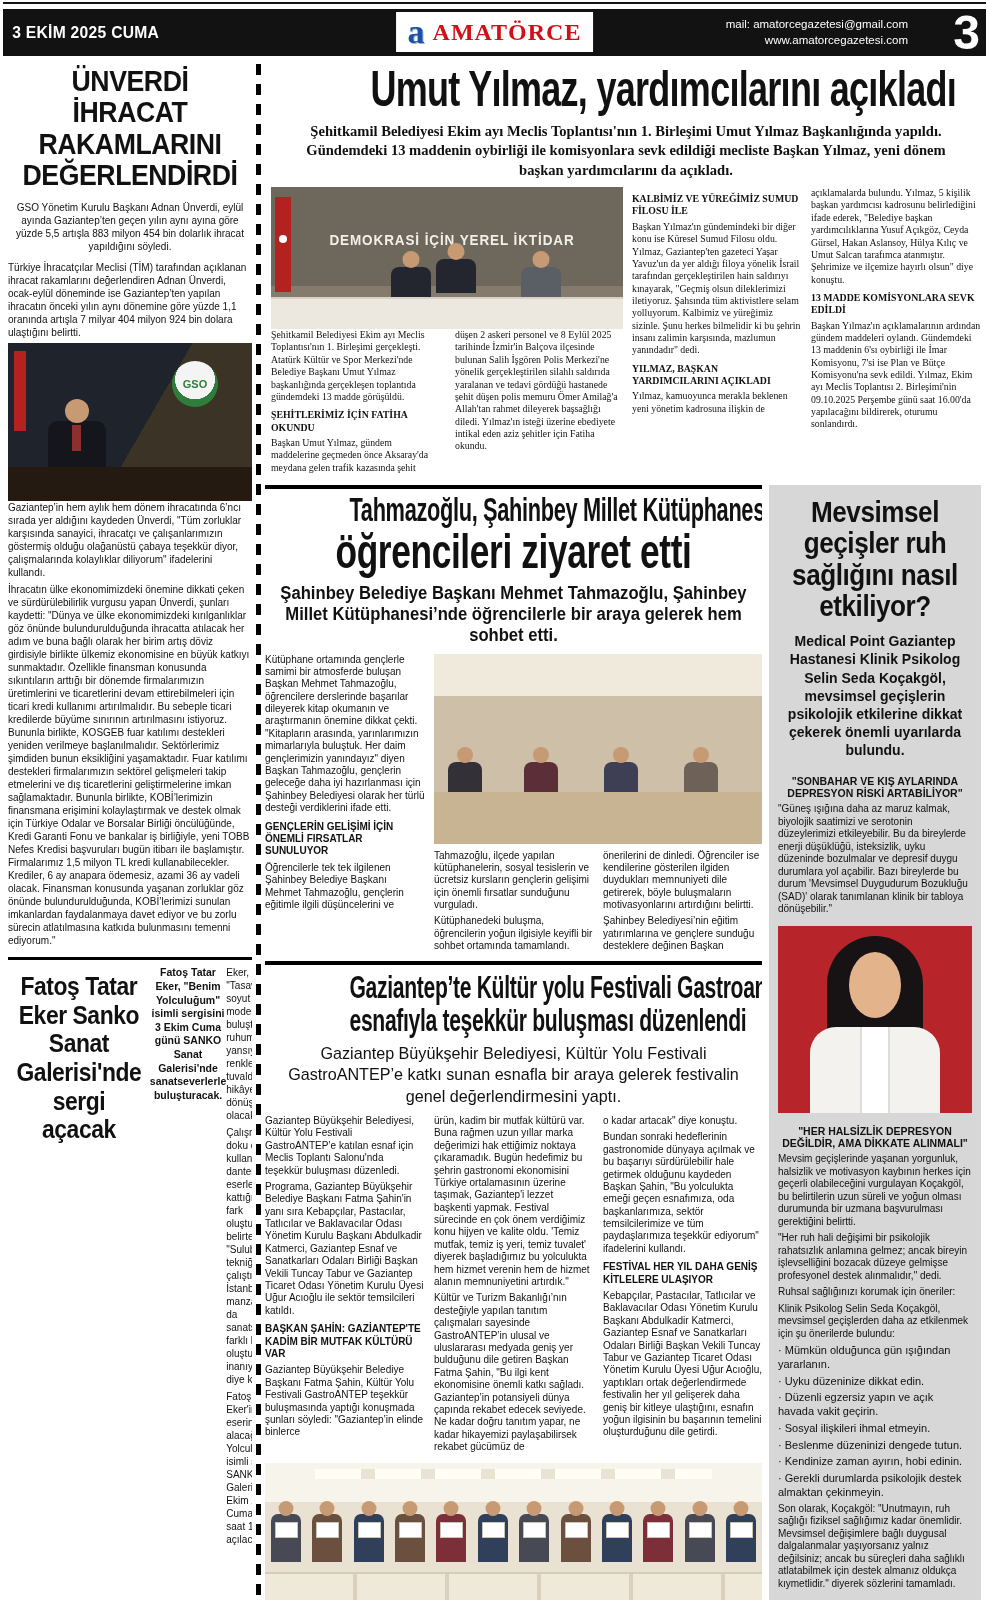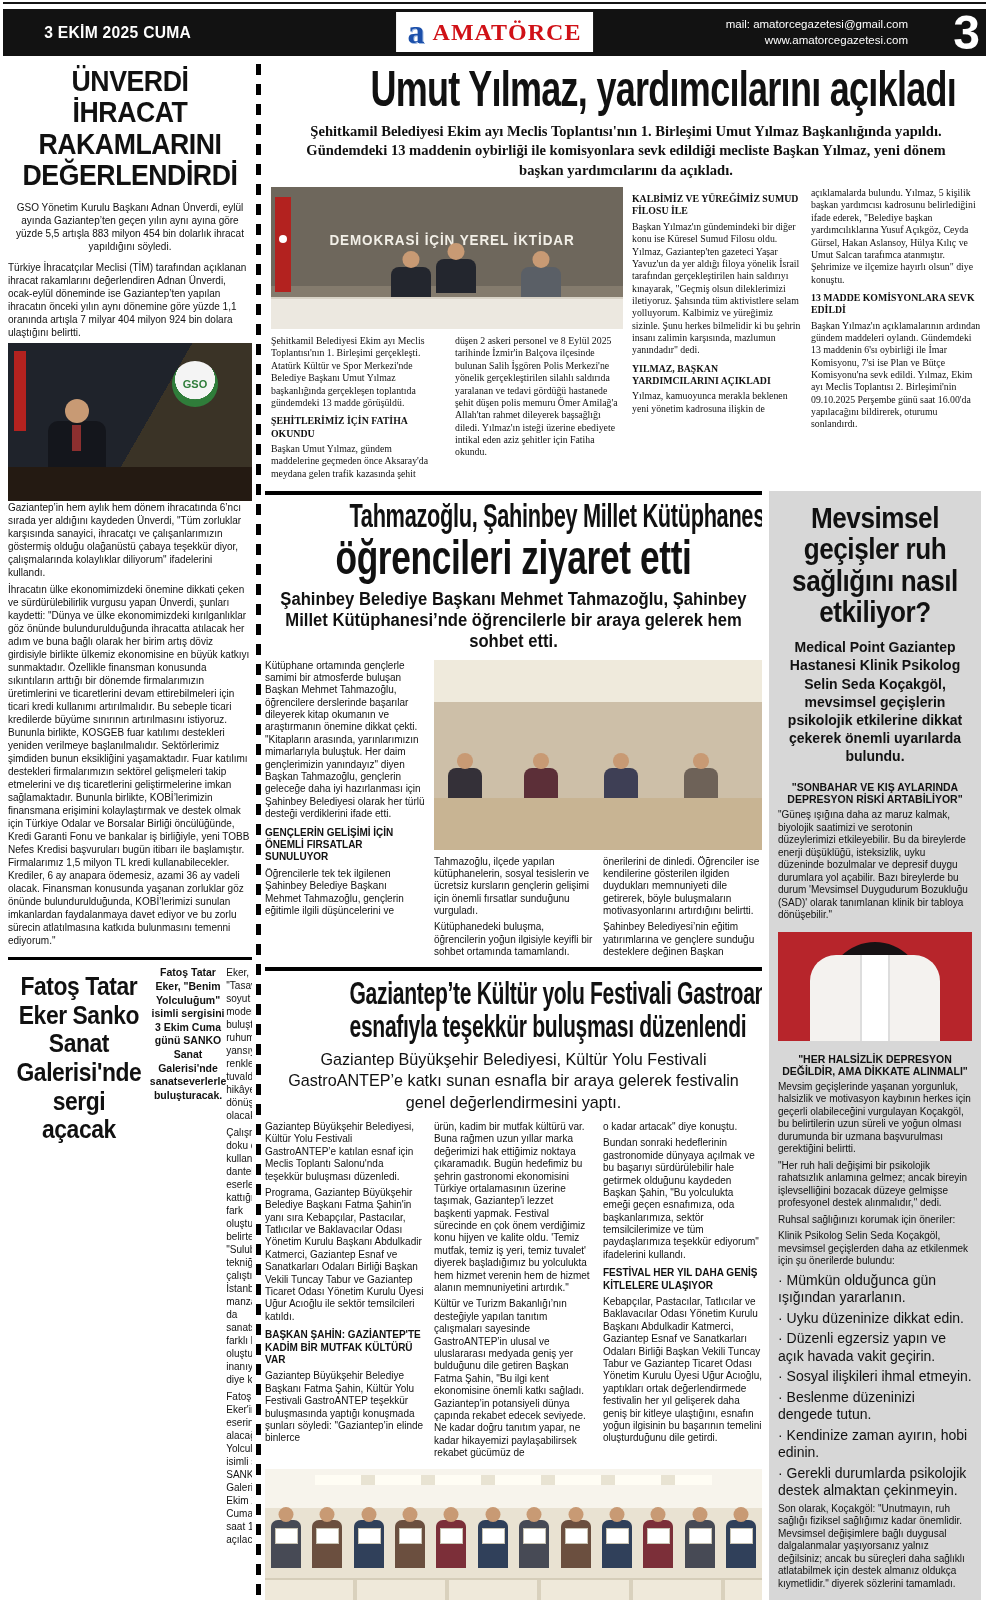--- a/index.html
+++ b/index.html
@@ -1,21 +1,21 @@
 <!DOCTYPE html>
 <html><head>
 <meta charset="utf-8">
 <style>
   html,body{margin:0;padding:0;background:#888;}
   .page{position:relative;width:989px;height:1600px;background:#fff;margin:0 auto;overflow:hidden;
         font-family:"Liberation Sans",sans-serif;color:#111;}
   .topline{position:absolute;top:2px;left:3px;right:3px;height:2px;background:#151515;}
   
   .topbar{position:absolute;top:9px;left:3px;right:3px;height:47px;background:#121212;color:#fff;
-          display:flex;align-items:center;padding-left:32px;}
+          display:flex;align-items:center;}
   .tb-date{font-weight:bold;font-size:17px;letter-spacing:.3px;padding-left:10px;transform:scaleX(.92);transform-origin:left;}
   .logo-box{position:absolute;left:50%;top:3px;transform:translateX(-50%);background:#fff;height:40px;
             display:flex;align-items:center;padding:0 12px;gap:8px;}
   .logo-a{font-family:"Liberation Serif",serif;font-weight:bold;font-size:34px;color:#1b4faa;line-height:1;
           text-shadow:1px 1px 0 #9db7e0;}
   .logo-word{font-family:"Liberation Serif",serif;font-weight:bold;font-size:24px;color:#d01117;letter-spacing:1px;}
   .tb-contact{margin-left:auto;text-align:right;font-size:11.5px;line-height:1.35;padding-right:78px;}
   .tb-pageno{position:absolute;right:6px;top:-4px;font-size:48px;font-weight:bold;color:#fff;}
   
   .body-area{position:absolute;top:62px;left:8px;right:8px;bottom:0;display:flex;}
@@ -63,21 +63,21 @@
   .a1-left{width:352px;flex:none;}
   .ph-meclis{height:142px;background:linear-gradient(#6e675c 0 70%,#847b6d 70% 100%);}
   .ph-meclis .banner{position:absolute;top:44px;left:18px;right:8px;color:#f2efe7;font-weight:bold;font-size:15px;
       letter-spacing:1px;text-align:center;transform:scaleX(.9);transform-origin:center;font-family:"Liberation Sans",sans-serif;}
   .ph-meclis .desk{position:absolute;bottom:0;left:0;right:0;height:30px;background:#ece8e0;border-top:2px solid #d8d2c6;}
   .ph-meclis .flag{position:absolute;left:4px;top:10px;width:16px;height:95px;background:#b3221f;}
   .ph-meclis .flag::after{content:"";position:absolute;top:38px;left:4px;width:8px;height:8px;border-radius:50%;background:#fff;}
   .ph-meclis .p{position:absolute;bottom:28px;width:40px;height:34px;border-radius:8px 8px 0 0;background:#23262e;}
   .ph-meclis .p::before{content:"";position:absolute;top:-16px;left:50%;transform:translateX(-50%);width:17px;height:17px;border-radius:50%;background:#c89a74;}
   .ph-meclis .p1{left:120px;}.ph-meclis .p2{left:165px;bottom:36px;}.ph-meclis .p3{left:250px;background:#5a5f66;}
-  .a1-cols{display:flex;gap:16px;margin-top:6px;}
+  .a1-cols{display:flex;gap:16px;}
   .a1-cols .col,.a1-col{flex:1;}
   .a1 .bodytext p{font-size:9.8px;line-height:1.26;margin-bottom:3px;}
   .a1 .subhead{font-size:10.2px;}
   
   .bottom-row{display:flex;flex:1;margin-top:8px;overflow:hidden;}
   .middle{width:497px;flex:none;border-top:4px solid #000;padding-top:4px;display:flex;flex-direction:column;overflow:hidden;}
   
   .a2-title{text-align:center;font-weight:bold;line-height:1.02;letter-spacing:-.5px;}
   .a2-title .l1{display:block;font-size:33px;transform:scaleX(.66);transform-origin:center;white-space:nowrap;}
   .a2-title .l2{display:block;font-size:49px;transform:scaleX(.72);transform-origin:center;white-space:nowrap;}
@@ -120,21 +120,21 @@
             transform:scaleX(.9);transform-origin:center;margin:2px 0 10px;}
   .sb-lead{font-weight:bold;font-size:14px;line-height:1.3;text-align:center;margin-bottom:10px;}
   .sb-sub{font-weight:bold;font-size:10.5px;text-align:center;margin:6px 0 4px;}
   .sidebar p.b{font-size:10px;line-height:1.25;margin-bottom:4px;}
   .ph-psikolog{height:188px;margin:6px 0;background:#b7252b;}
   .ph-psikolog .hair{position:absolute;left:50%;top:10px;transform:translateX(-50%);width:96px;height:150px;border-radius:48px 48px 30px 30px;background:#171214;}
   .ph-psikolog .face{position:absolute;left:50%;top:26px;transform:translateX(-50%);width:52px;height:66px;border-radius:50%;background:#e3b48c;}
   .ph-psikolog .coat{position:absolute;left:50%;bottom:0;transform:translateX(-50%);width:130px;height:86px;border-radius:26px 26px 0 0;background:#f4f2ef;}
   .ph-psikolog .coat::after{content:"";position:absolute;top:0;left:50%;transform:translateX(-50%);width:26px;height:86px;background:#fff;border-left:2px solid #ddd;border-right:2px solid #ddd;}
   .sb-list{margin:0;padding:0;list-style:none;}
-  .sb-list li{font-size:14px;line-height:1.25;margin-bottom:3px;}
+  .sb-list li{font-size:11px;line-height:1.25;margin-bottom:3px;}
   .sb-list li::before{content:"· ";}
 </style>
 </head>
 <body>
 
 <div class="page">
   <div class="topline"></div>
 
   <div class="topbar">
     <div class="tb-date">3 EKİM 2025 CUMA</div>

